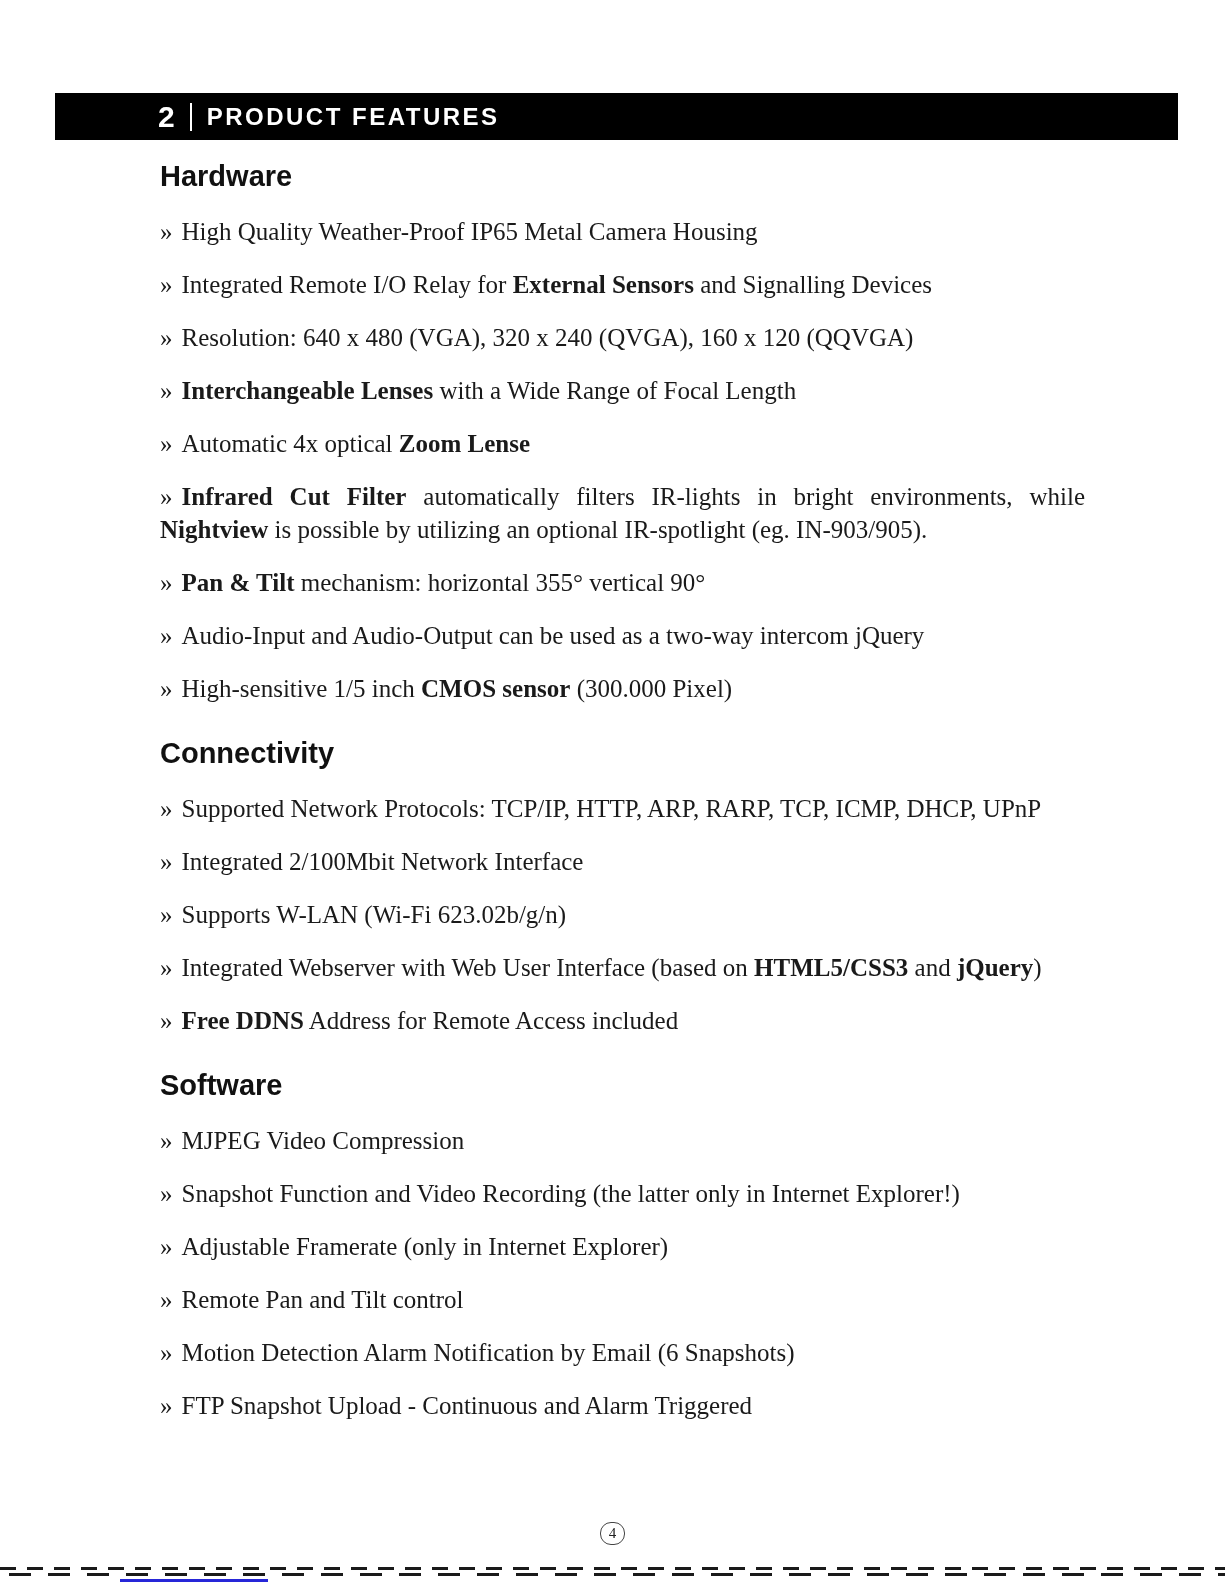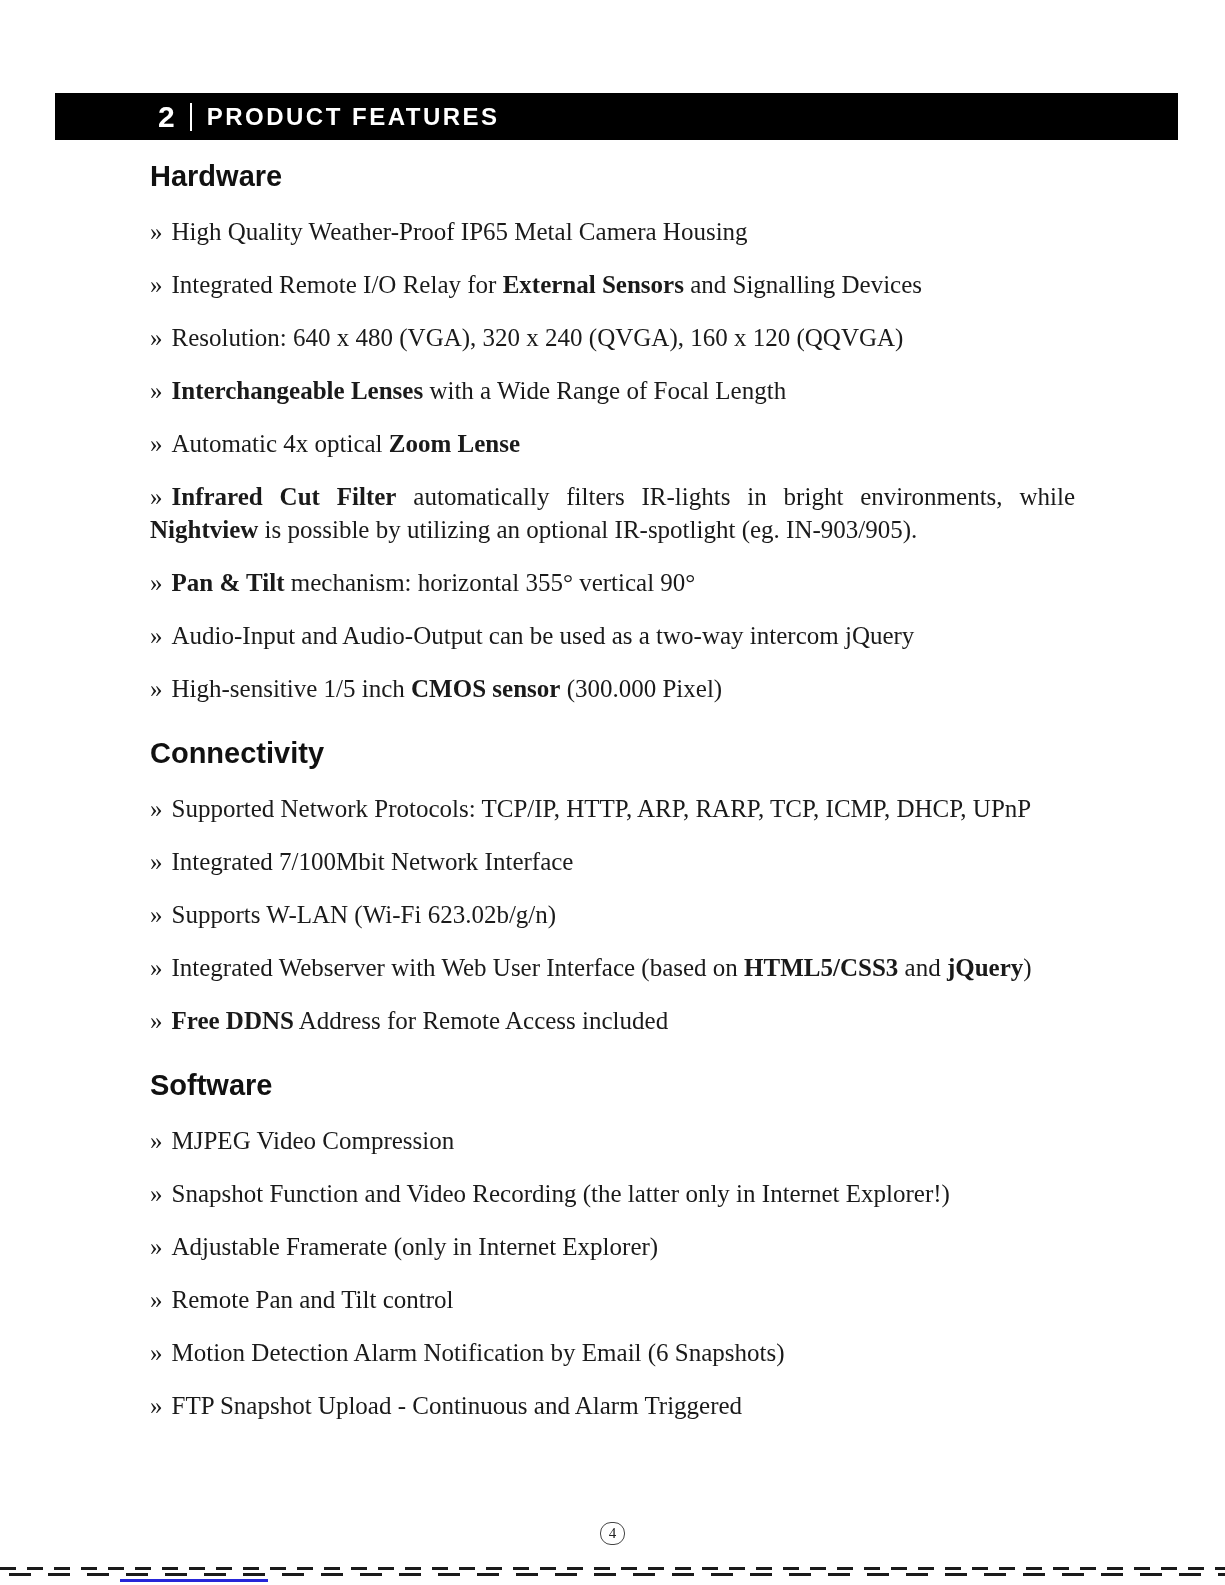--- a/index.html
+++ b/index.html
@@ -9,21 +9,21 @@
     font-family:"Liberation Serif", serif; color:#1a1a1a;
   }
   .header-bar {
     position:absolute; top:93px; left:55px; width:1123px; height:47px;
     background:#000; color:#fff; display:flex; align-items:center;
     font-family:"Liberation Sans", sans-serif;
   }
   .header-num { font-size:30px; font-weight:700; margin-left:103px; }
   .header-divider { width:2px; height:28px; background:#fff; margin:0 15px; }
   .header-title { font-size:24px; font-weight:700; letter-spacing:2.5px; }
-  .content { position:absolute; top:150px; left:150px; width:925px; }
+  .content { position:absolute; top:150px; left:160px; width:925px; }
   section { margin-bottom:32px; }
   section h2 {
     font-family:"Liberation Sans", sans-serif; font-size:29px; font-weight:700;
     color:#111; margin:10px 0 22px 0;
   }
   .bullet-item { font-size:25px; line-height:33px; margin-bottom:20px; }
   .bullet { margin-right:9px; }
   .b { font-weight:700; }
   .justify { text-align:justify; }
   .footer { position:absolute; bottom:40px; left:0; width:100%; text-align:center; }
@@ -60,21 +60,21 @@
       <p class="bullet-item"><span class="bullet">»</span><span class="b">Interchangeable Lenses</span><span> with a Wide Range of Focal Length</span></p>
       <p class="bullet-item"><span class="bullet">»</span><span>Automatic 4x optical </span><span class="b">Zoom Lense</span></p>
       <p class="bullet-item justify"><span class="bullet">»</span><span class="b">Infrared Cut Filter</span><span> automatically filters IR-lights in bright environments, while </span><span class="b">Nightview</span><span> is possible by utilizing an optional IR-spotlight (eg. IN-903/905).</span></p>
       <p class="bullet-item"><span class="bullet">»</span><span class="b">Pan &amp; Tilt</span><span> mechanism: horizontal 355° vertical 90°</span></p>
       <p class="bullet-item"><span class="bullet">»</span><span>Audio-Input and Audio-Output can be used as a two-way intercom jQuery</span></p>
       <p class="bullet-item"><span class="bullet">»</span><span>High-sensitive 1/5 inch </span><span class="b">CMOS sensor</span><span> (300.000 Pixel)</span></p>
     </section>
     <section>
       <h2>Connectivity</h2>
       <p class="bullet-item"><span class="bullet">»</span><span>Supported Network Protocols: TCP/IP, HTTP, ARP, RARP, TCP, ICMP, DHCP, UPnP</span></p>
-      <p class="bullet-item"><span class="bullet">»</span><span>Integrated 7/100Mbit Network Interface</span></p>
+      <p class="bullet-item"><span class="bullet">»</span><span>Integrated 2/100Mbit Network Interface</span></p>
       <p class="bullet-item"><span class="bullet">»</span><span>Supports W-LAN (Wi-Fi 623.02b/g/n)</span></p>
       <p class="bullet-item"><span class="bullet">»</span><span>Integrated Webserver with Web User Interface (based on </span><span class="b">HTML5/CSS3</span><span> and </span><span class="b">jQuery</span><span>)</span></p>
       <p class="bullet-item"><span class="bullet">»</span><span class="b">Free DDNS</span><span> Address for Remote Access included</span></p>
     </section>
     <section>
       <h2>Software</h2>
       <p class="bullet-item"><span class="bullet">»</span><span>MJPEG Video Compression</span></p>
       <p class="bullet-item"><span class="bullet">»</span><span>Snapshot Function and Video Recording (the latter only in Internet Explorer!)</span></p>
       <p class="bullet-item"><span class="bullet">»</span><span>Adjustable Framerate (only in Internet Explorer)</span></p>
       <p class="bullet-item"><span class="bullet">»</span><span>Remote Pan and Tilt control</span></p>

